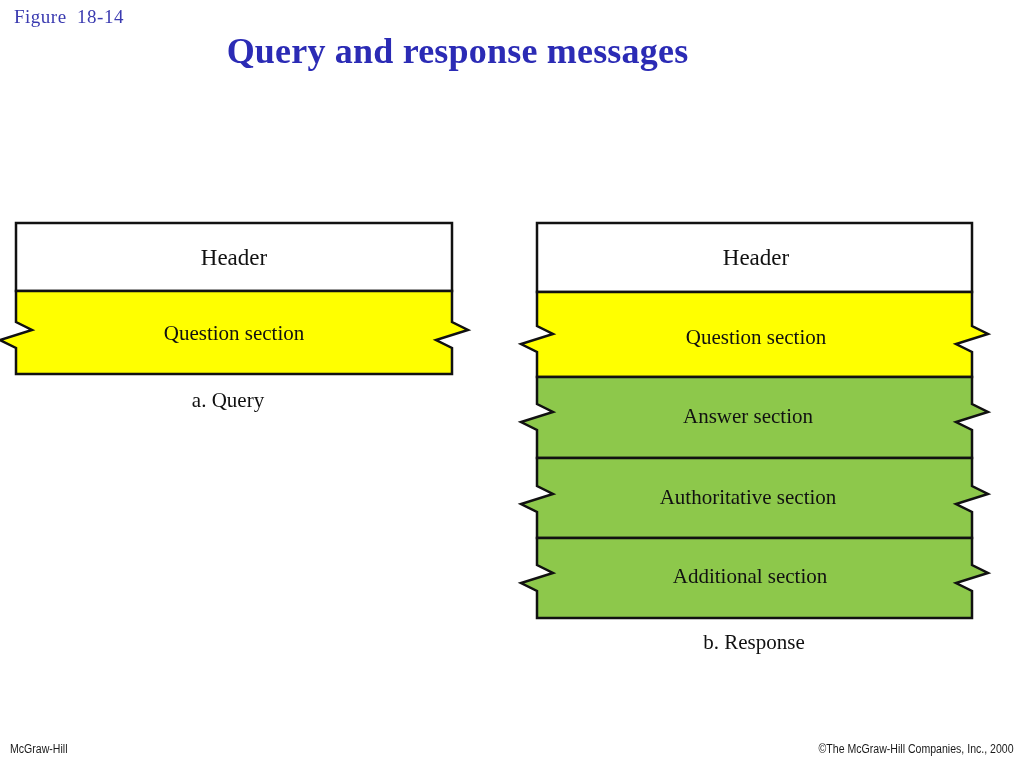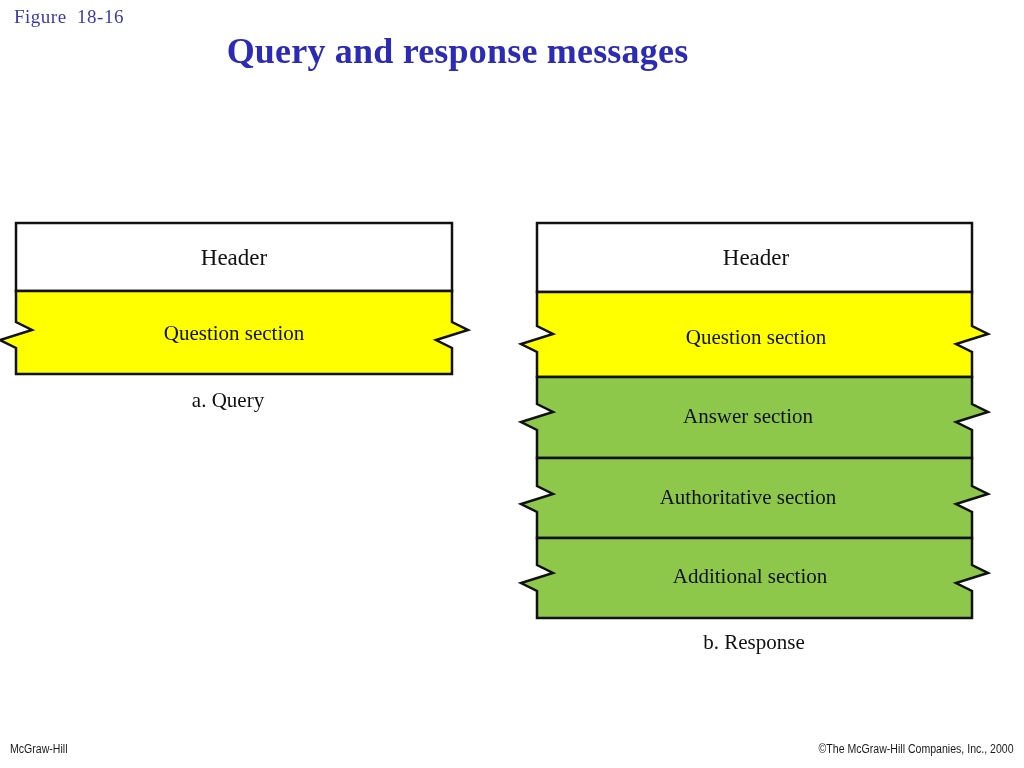--- a/index.html
+++ b/index.html
@@ -83,21 +83,21 @@
     font-size: 12px;
     color: #1a1a1a;
     transform: scaleX(0.88);
     transform-origin: right bottom;
     white-space: nowrap;
   }
 </style>
 </head>
 <body>
 
-<div id="figure-label">Figure  18-16</div>
+<div id="figure-label">Figure  18-14</div>
 <div id="page-title">Query and response messages</div>
 
 <svg id="diagram-canvas" viewBox="0 0 1024 768">
 
   <g>
 
     <rect x="16" y="223" width="436" height="68" fill="#ffffff" stroke="#111111" stroke-width="2.5"></rect>
     <text class="seclabel seclabel-header" x="234" y="260">Header</text>
 
     <path d="M 16,291

